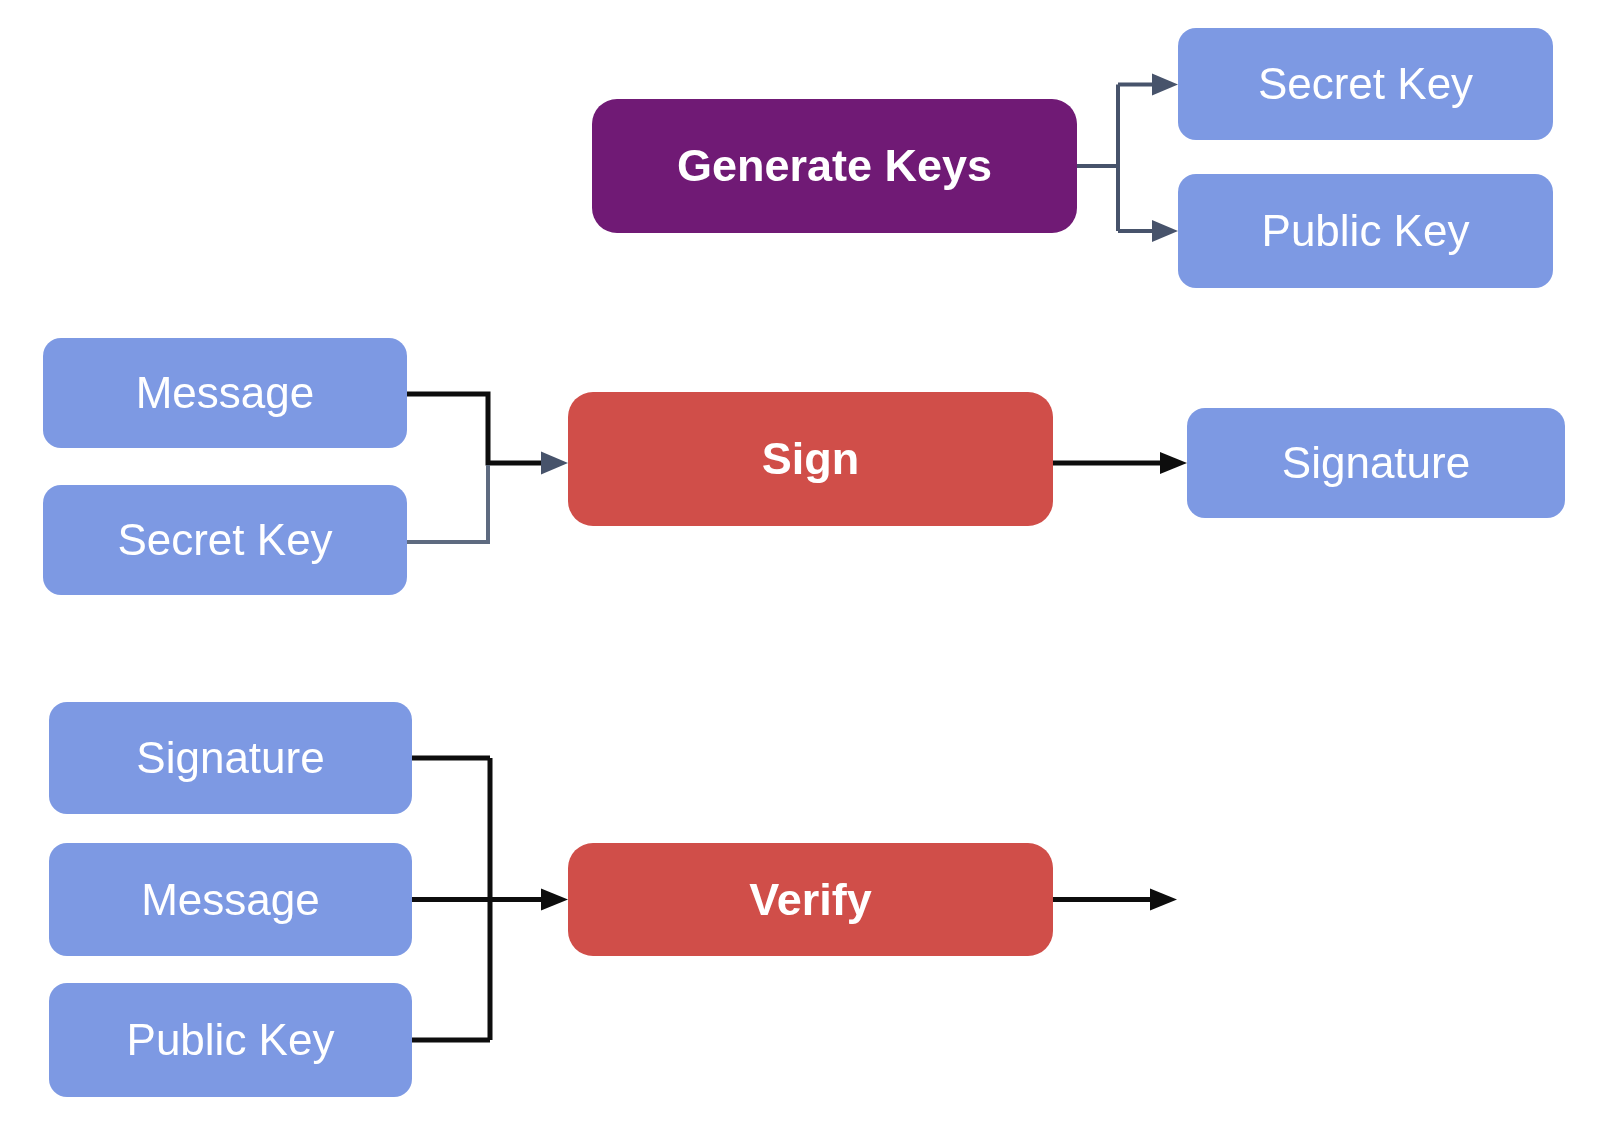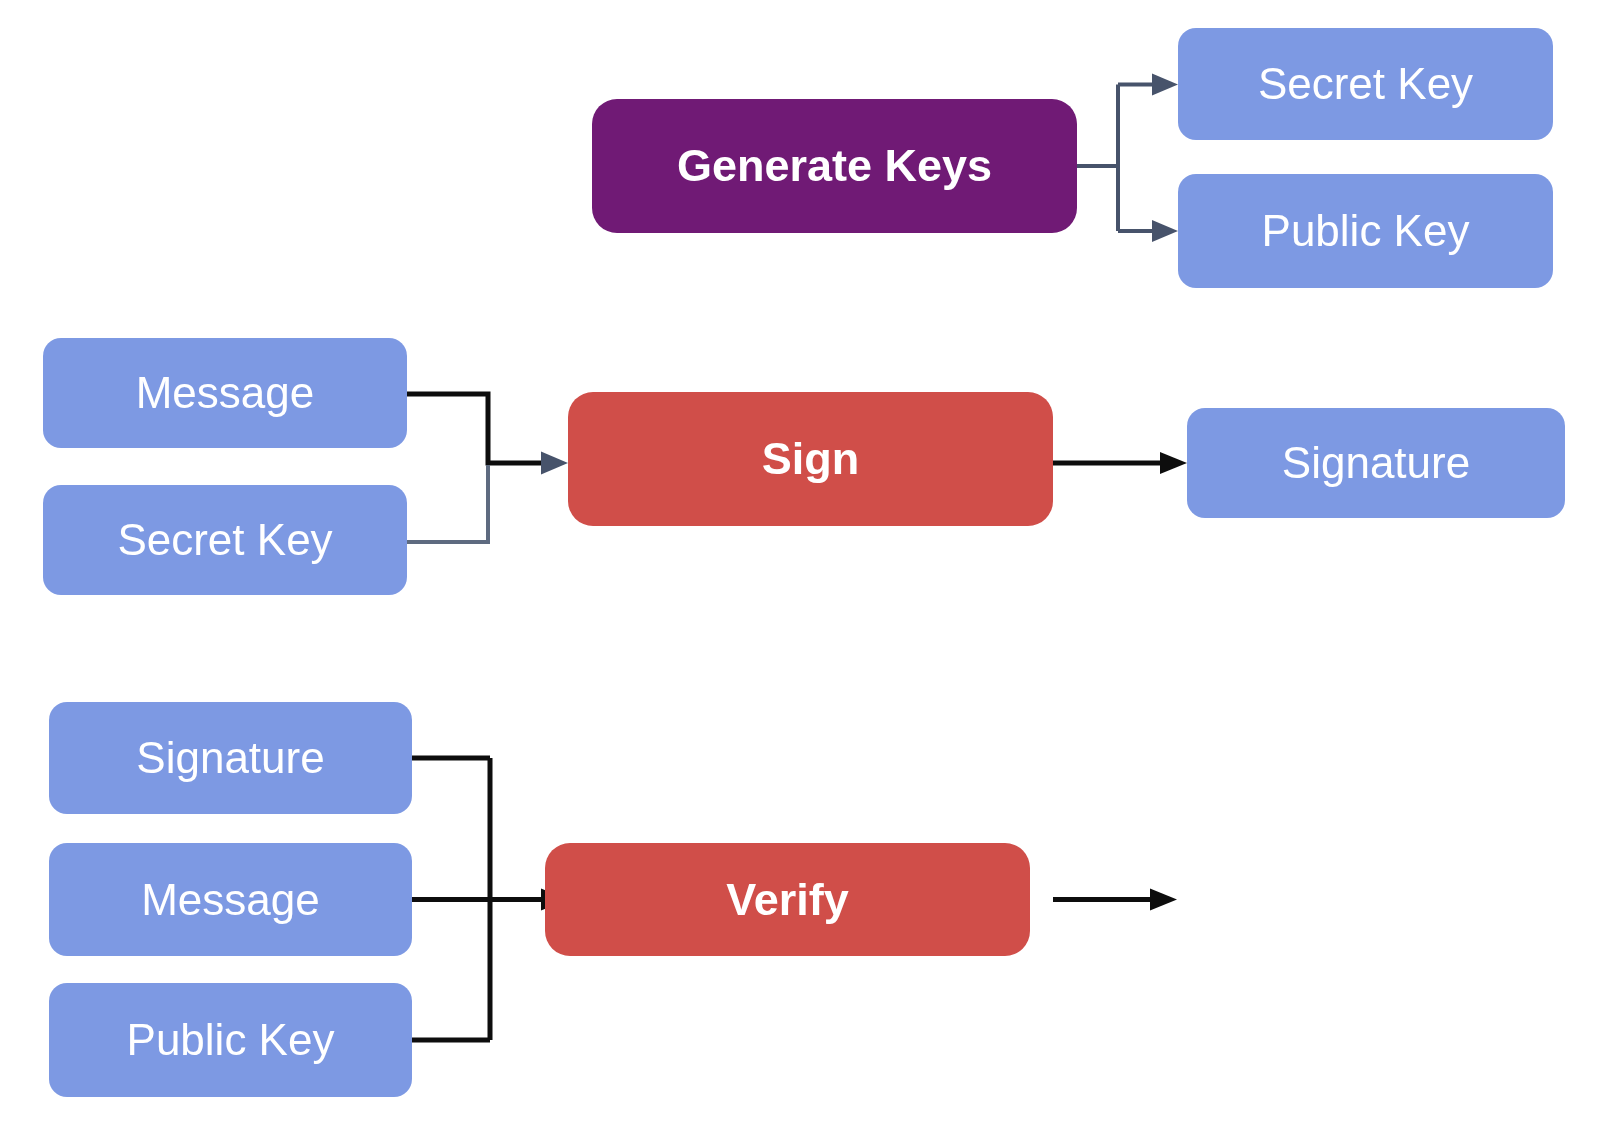--- a/index.html
+++ b/index.html
@@ -80,17 +80,17 @@
 
   <div class="node data" style="left: 49px; top: 702px; width: 363px; height: 112px; background-color: rgb(125, 153, 227);">
     <span>Signature</span>
   </div>
   <div class="node data" style="left: 49px; top: 843px; width: 363px; height: 113px; background-color: rgb(125, 153, 227);">
     <span>Message</span>
   </div>
   <div class="node data" style="left: 49px; top: 983px; width: 363px; height: 114px; background-color: rgb(125, 153, 227);">
     <span>Public Key</span>
   </div>
-  <div class="node process" style="left: 545px; top: 843px; width: 485px; height: 113px; background-color: rgb(208, 78, 73);">
+  <div class="node process" style="left: 568px; top: 843px; width: 485px; height: 113px; background-color: rgb(208, 78, 73);">
     <span>Verify</span>
   </div>
 
 </div>
 
 </body></html>

